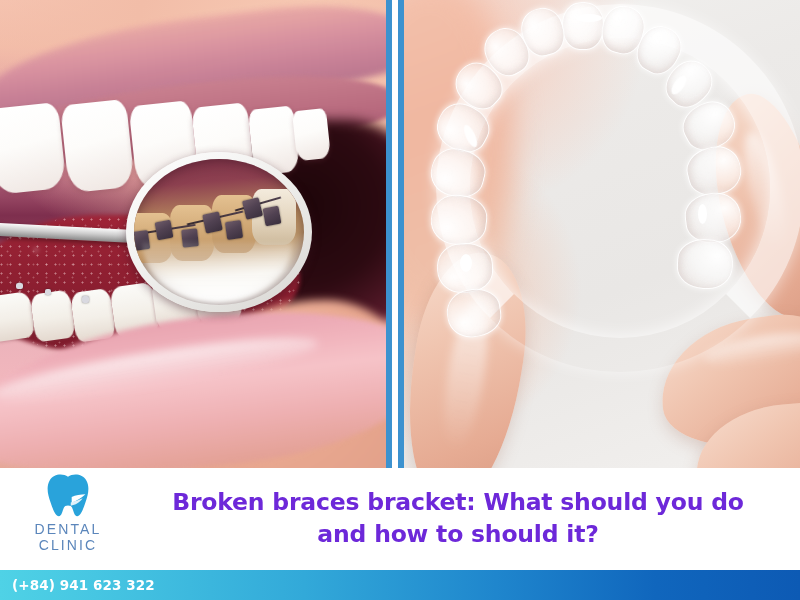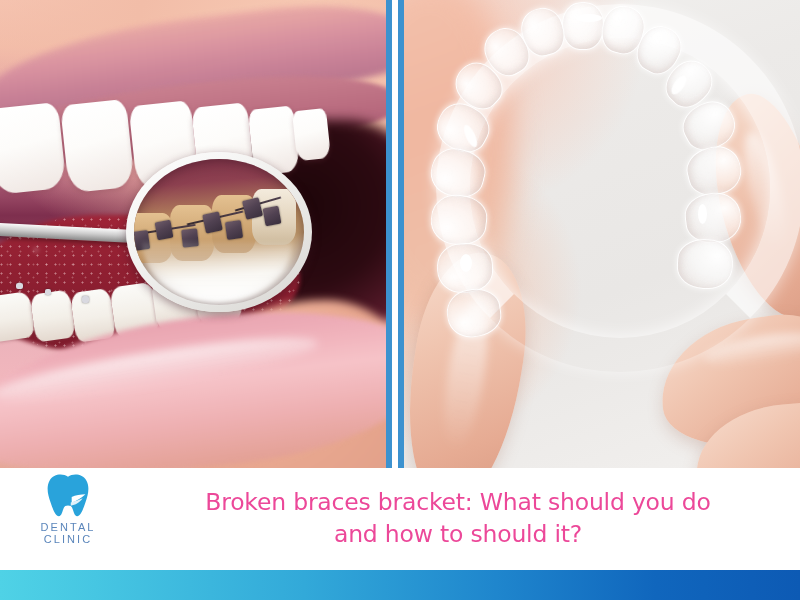--- a/index.html
+++ b/index.html
@@ -279,40 +279,40 @@
   .logo-name {
     font-family: "Liberation Serif", serif;
     font-size: 25px;
     letter-spacing: 3px;
     color: #1b3c6e;
     line-height: 1;
     font-weight: 400;
   }
   .logo-sub {
     font-family: "Liberation Sans", sans-serif;
-    font-size: 11px;
+    font-size: 14px;
     letter-spacing: 2.1px;
     color: #5b86bb;
     margin-top: 3px;
   }
   .headline {
     position: absolute;
     left: 128px; top: 0;
     width: 660px; height: 102px;
     display: flex;
     flex-direction: column;
     align-items: center;
     justify-content: center;
     text-align: center;
   }
   .headline-line {
     font-family: "DejaVu Sans", sans-serif;
-    font-weight: normal;
+    font-weight: bold;
     font-size: 23.5px;
-    color: #ec4899;
+    color: #6d28d9;
     line-height: 1.35;
     letter-spacing: -.2px;
     white-space: nowrap;
   }
 
   
   .contact-bar {
     position: absolute;
     left: 0; top: 570px;
     width: 800px; height: 30px;
@@ -452,15 +452,16 @@
       <div class="logo-sub">DENTAL CLINIC</div>
     </div>
 
     <div class="headline">
       <div class="headline-line">Broken braces bracket: What should you do</div>
       <div class="headline-line">and how to should it?</div>
     </div>
   </div>
 
   <div class="contact-bar">
+    <div class="contact-text">(+84) 941 623 322</div>
   </div>
 
 </div>
 
 </body></html>

